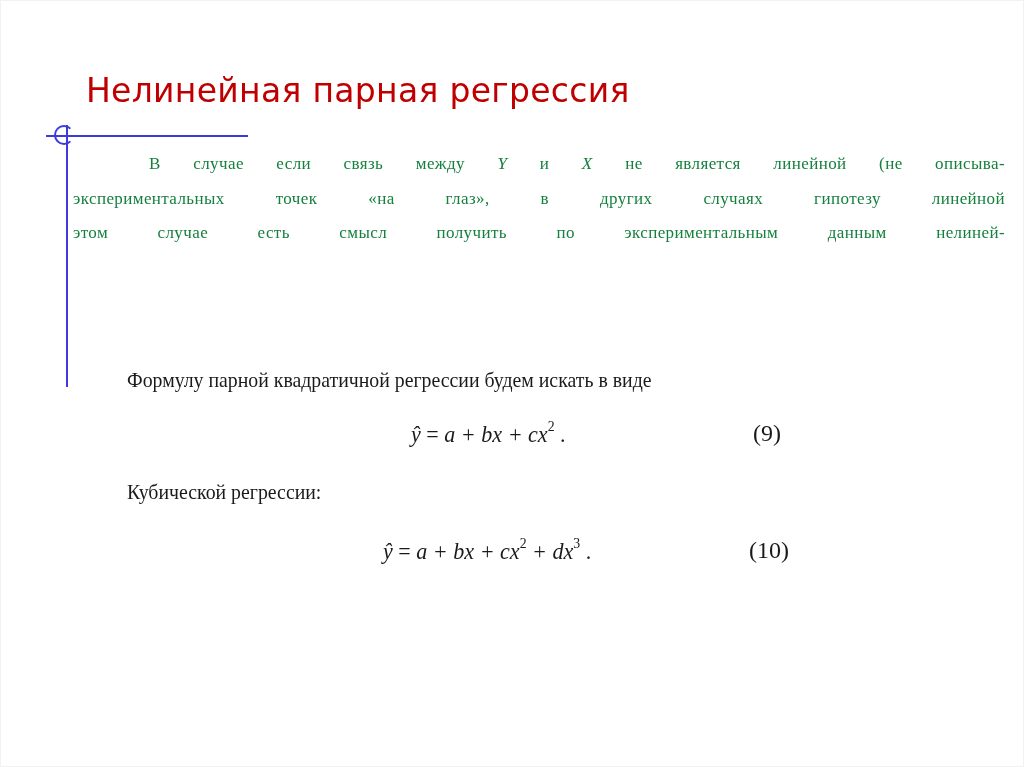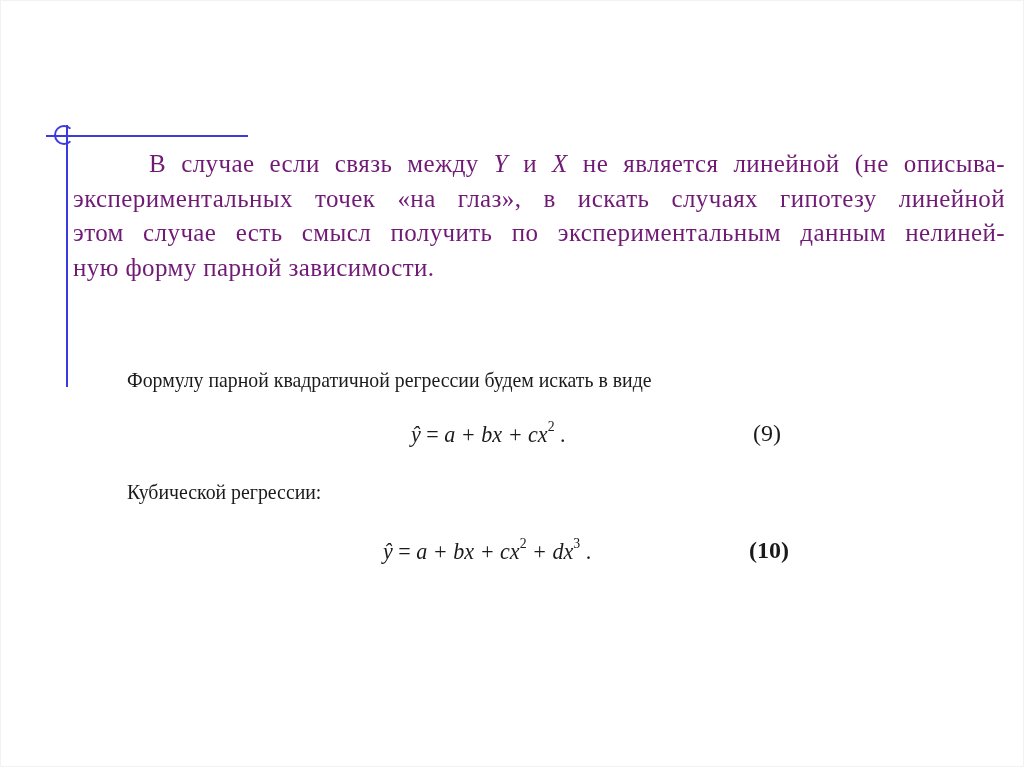--- a/index.html
+++ b/index.html
@@ -51,23 +51,23 @@
       border-radius: 50%;
       box-sizing: border-box;
       border-right-color: transparent;
       border-top-color: #3a3adf;
     }
     .para {
       position: absolute;
       left: 72px;
       top: 146px;
       width: 932px;
-      font-size: 25px;
+      font-size: 17px;
       line-height: 34.6px;
-      color: #701a75;
+      color: #15803d;
       letter-spacing: 0.4px;
     }
     .para .line {
       display: block;
       text-align: justify;
       text-align-last: justify;
       white-space: nowrap;
     }
     .para .line.last {
       text-align-last: left;
@@ -99,35 +99,35 @@
       font-size: 24px;
       color: #1a1a1a;
       white-space: nowrap;
     }
   </style>
 </head>
 <body>
 
 <div class="slide">
 
+  <div class="title">Нелинейная парная регрессия</div>
 
   <div class="deco-hline"></div>
   <div class="deco-vline"></div>
   <div class="deco-circle"></div>
 
   <div class="para">
     <span class="line first"><span>В случае если связь между </span><span class="it">Y</span><span> и </span><span class="it">X</span><span> не является линейной (не описыва-</span></span>
-    <span class="line">экспериментальных точек «на глаз», в искать случаях гипотезу линейной</span>
+    <span class="line">экспериментальных точек «на глаз», в других случаях гипотезу линейной</span>
     <span class="line">этом случае есть смысл получить по экспериментальным данным нелиней-</span>
-    <span class="line last">ную форму парной зависимости.</span>
   </div>
 
   <div class="text2" style="left:126px; top:366px; transform:scaleX(0.9);">Формулу парной квадратичной регрессии будем искать в виде</div>
 
   <div class="formula" style="left:410px; top:417px;"><span>ŷ</span><span class="up"> = </span><span>a + bx + cx</span><sup>2</sup><span class="up"> .</span></div>
   <div class="eqnum" style="left:752px; top:419px;">(9)</div>
 
   <div class="text2" style="left:126px; top:478px; transform:scaleX(0.9);">Кубической регрессии:</div>
 
   <div class="formula" style="left:382px; top:534px;"><span>ŷ</span><span class="up"> = </span><span>a + bx + cx</span><sup>2</sup><span> + dx</span><sup>3</sup><span class="up"> .</span></div>
-  <div class="eqnum" style="left:748px; top:536px;font-weight:bold;">(10)</div>
+  <div class="eqnum" style="left:748px; top:536px;">(10)</div>
 
 </div>
 
 </body></html>

